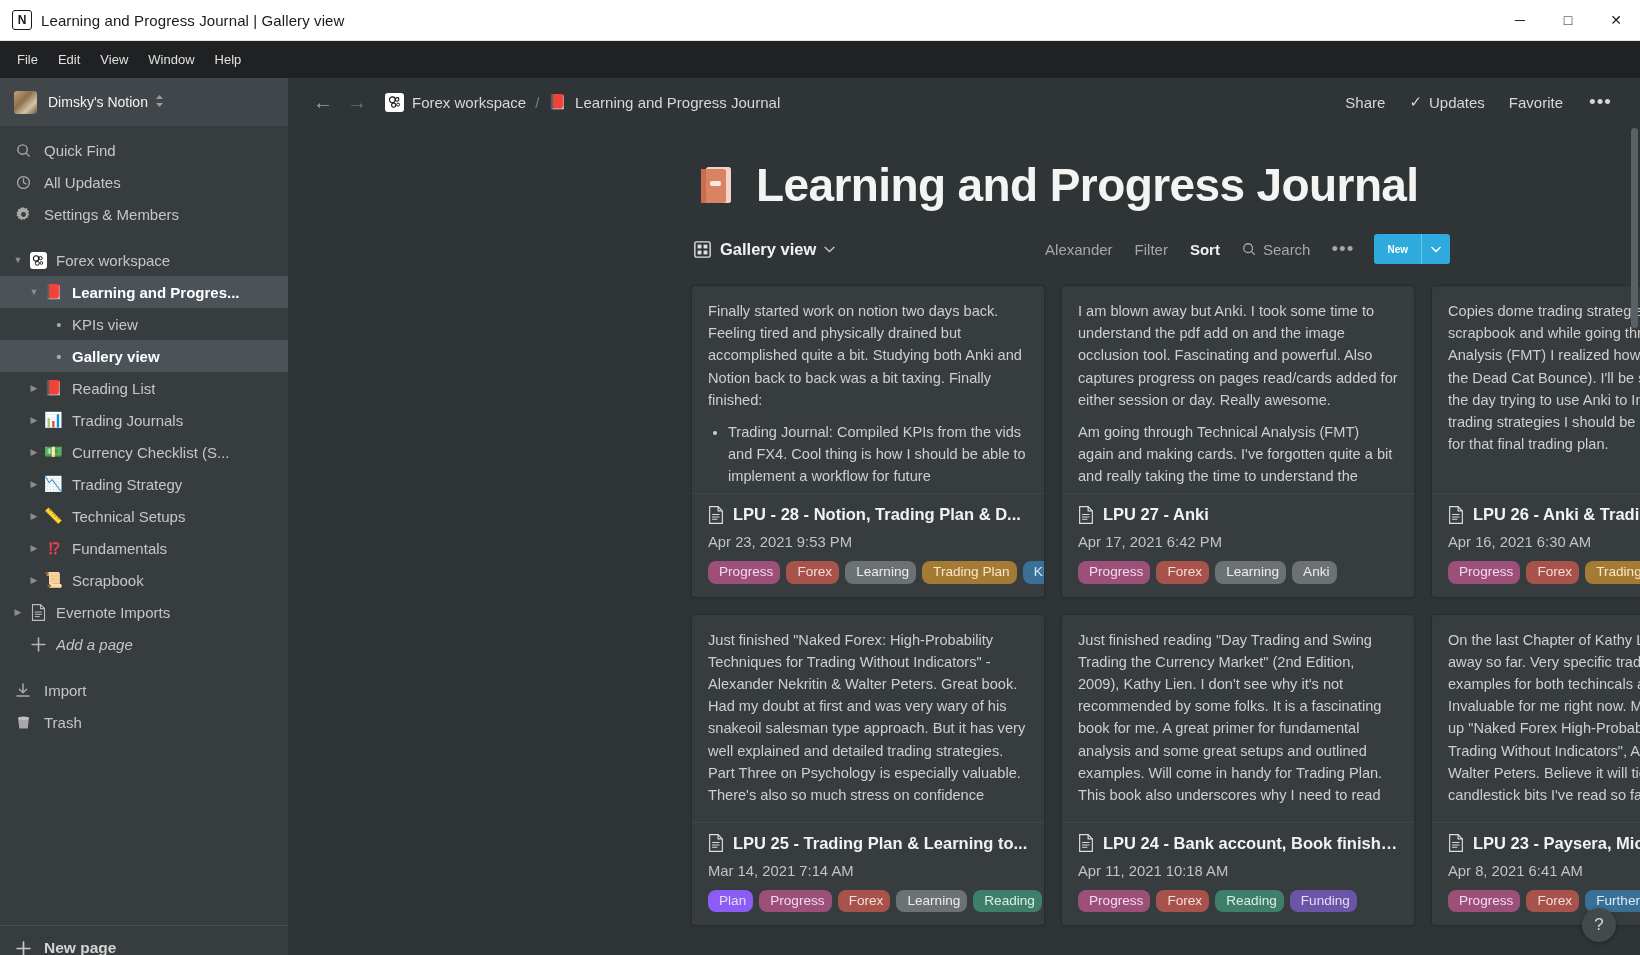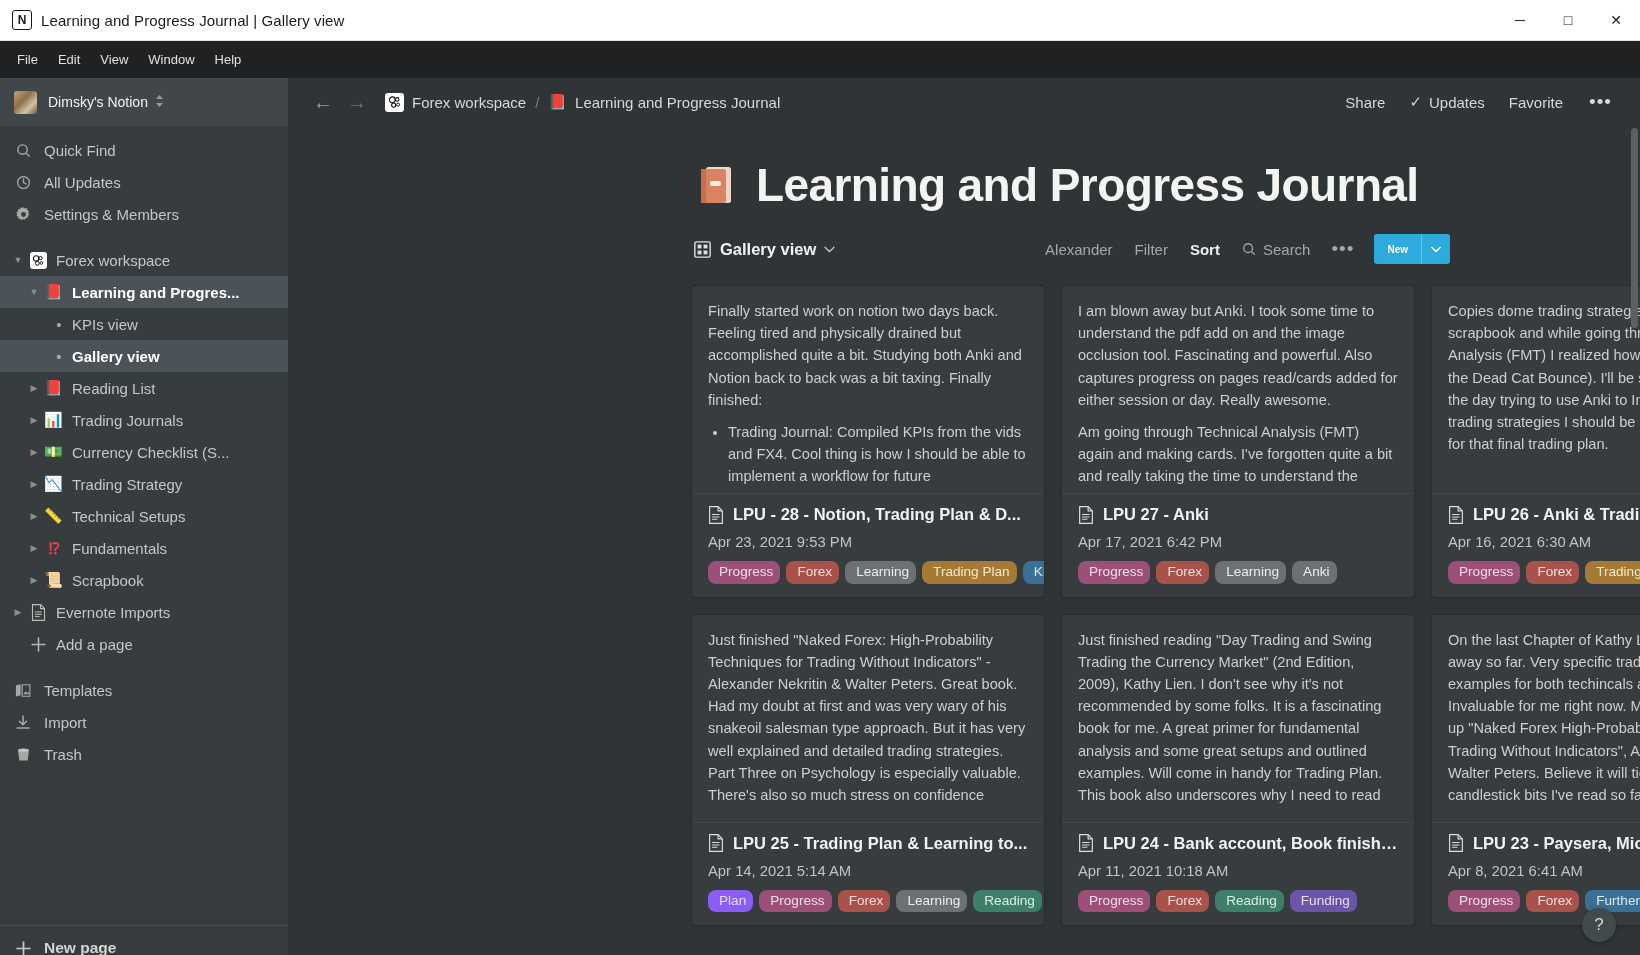--- a/index.html
+++ b/index.html
@@ -339,44 +339,34 @@
           <span class="emo">
             <svg width="15" height="17" viewBox="0 0 14 17">
                 <path d="M1 .6h8l4 4v11.8H1z" fill="none" stroke="#bdbcba" stroke-width="1.1"></path>
                 <path d="M9 .6v4h4" fill="none" stroke="#bdbcba" stroke-width="1.1"></path>
                 <path d="M3.3 8h7M3.3 10.3h7M3.3 12.6h5" stroke="#bdbcba" stroke-width="1"></path>
               </svg>
           </span>
           <span class="si-label">Evernote Imports</span>
         </div>
 
-        <div class="si" style="padding-left:10px;">
+        <div class="si" style="padding-left:10px;font-style:italic;">
           <span class="tw"></span>
           <span class="emo">
             <svg width="17" height="17" viewBox="0 0 16 16">
                 <path d="M8 2v12M2 8h12" stroke="#b6b5b3" stroke-width="1.5" stroke-linecap="round"></path>
               </svg>
           </span>
           <span class="si-label">Add a page</span>
         </div>
 
       </div>
 
       <div class="side-sep"></div>
 
-      <div class="si">
-        <span class="ico">
-          <svg width="16" height="15" viewBox="0 0 17 15">
-              <path d="M1 2.2 L6 .8 L6 12.5 L1 13.8 Z" fill="#a9a8a6"></path>
-              <path d="M7.6 1.4h8.2v12.2H7.6z" fill="none" stroke="#a9a8a6" stroke-width="1.2"></path>
-              <path d="M8.8 11.6 l2.6-3.4 1.7 2.1 1.3-1.5 1 2.8z" fill="#a9a8a6"></path>
-            </svg>
-        </span>
-        <span class="si-label">Templates</span>
-      </div>
 
       <div class="si">
         <span class="ico">
           <svg width="16" height="15" viewBox="0 0 16 15">
               <path d="M8 1v8M4.4 6.2 8 9.8 11.6 6.2" fill="none" stroke="#a9a8a6" stroke-width="1.5" stroke-linecap="round" stroke-linejoin="round"></path>
               <path d="M2 13h12" stroke="#a9a8a6" stroke-width="1.5" stroke-linecap="round"></path>
             </svg>
         </span>
         <span class="si-label">Import</span>
       </div>
@@ -585,21 +575,21 @@
               <div class="card-title">
                 <span class="fico">
                   <svg width="16" height="18" viewBox="0 0 14 17">
                     <path d="M1 .6h8l4 4v11.8H1z" fill="none" stroke="#dededc" stroke-width="1.1"></path>
                     <path d="M9 .6v4h4" fill="none" stroke="#dededc" stroke-width="1.1"></path>
                     <path d="M3.3 8h7M3.3 10.3h7M3.3 12.6h5" stroke="#dededc" stroke-width="1"></path>
                   </svg>
                 </span>
                 <span class="ttxt">LPU 25 - Trading Plan &amp; Learning to...</span>
               </div>
-              <div class="card-date">Apr 14, 2021 5:14 AM</div>
+              <div class="card-date">Mar 14, 2021 7:14 AM</div>
               <div class="card-tags">
                 <span class="tag" style="background: #8b5cf6; color: rgb(226, 220, 244);">Plan</span>
                 <span class="tag" style="background: rgb(156, 79, 120); color: rgb(242, 219, 232);">Progress</span>
                 <span class="tag" style="background: rgb(168, 82, 76); color: rgb(246, 220, 217);">Forex</span>
                 <span class="tag" style="background: rgb(107, 113, 116); color: rgb(236, 237, 237);">Learning</span>
                 <span class="tag" style="background: rgb(63, 127, 106); color: rgb(215, 239, 230);">Reading</span>
               </div>
             </div>
           </div>
           <div class="card">

